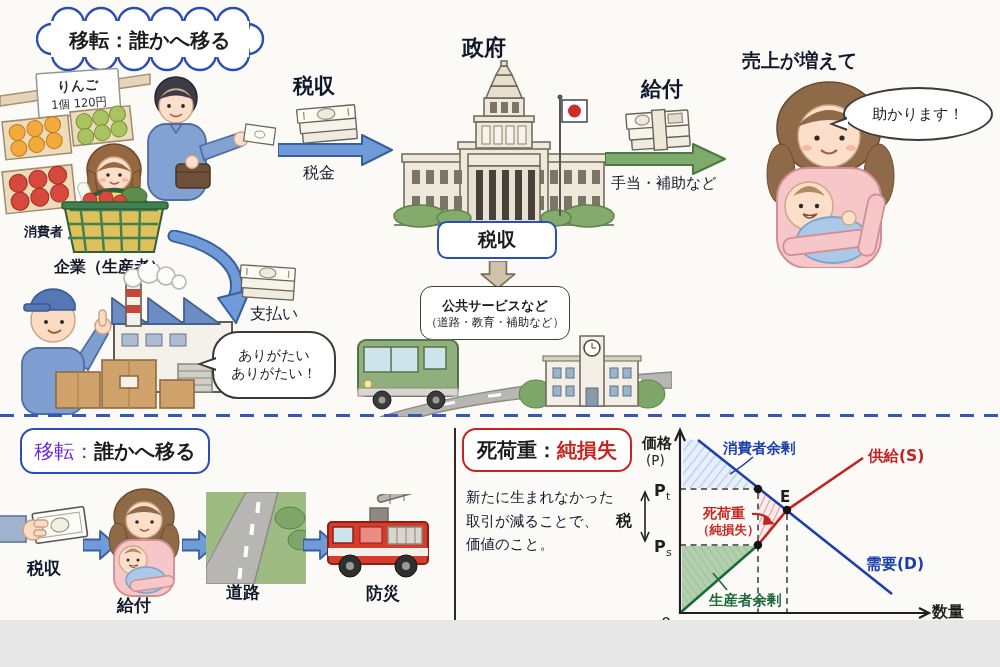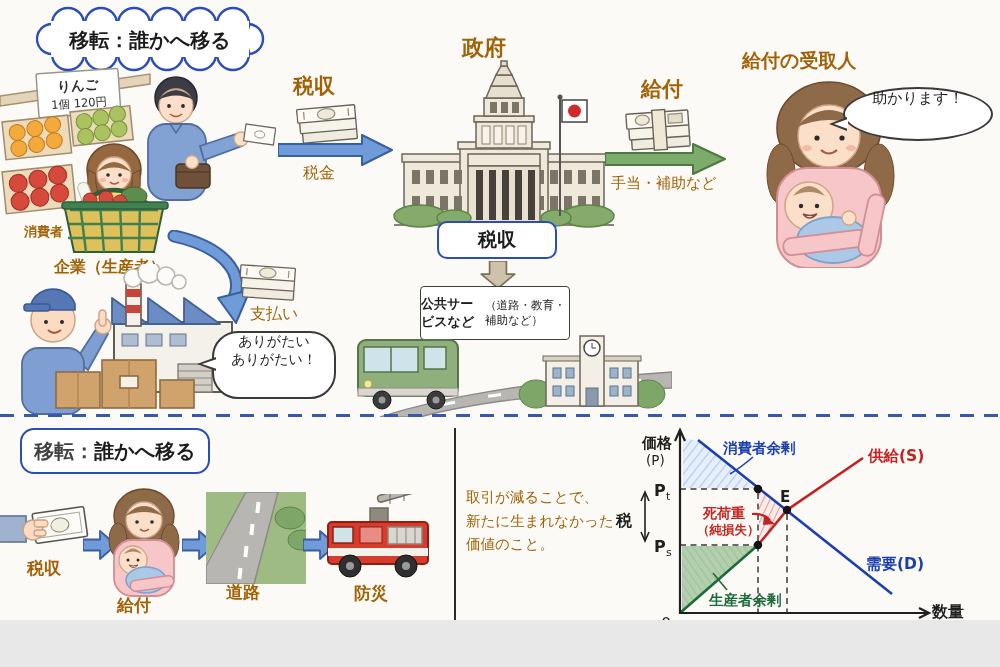--- a/index.html
+++ b/index.html
@@ -1,22 +1,22 @@
 <!DOCTYPE html>
 <html><head>
 <meta charset="utf-8">
 <style>
   html,body{margin:0;padding:0;background:#e8e8e8;}
   .page{position:relative;width:1000px;height:620px;background:#fbfaf6;overflow:hidden;
         font-family:"DejaVu Sans","Liberation Sans",sans-serif;color:#1c1c1c;}
   .abs{position:absolute;}
-  .lbl{position:absolute;white-space:nowrap;color:#a16207;line-height:1.2;}
+  .lbl{position:absolute;white-space:nowrap;color:#0f172a;line-height:1.2;}
   .box{position:absolute;background:#fff;display:flex;align-items:center;justify-content:center;box-sizing:border-box;}
   .bubble{position:absolute;background:#fff;border:2px solid #3a3a3a;display:flex;flex-direction:column;
-          align-items:center;justify-content:flex-start;text-align:center;box-sizing:border-box;}
+          align-items:center;justify-content:center;text-align:center;box-sizing:border-box;}
   .tail-out,.tail-in{position:absolute;width:0;height:0;}
   .divider{position:absolute;left:0;top:414px;width:1000px;height:3px;
            background:repeating-linear-gradient(90deg,#3557b8 0 14px,transparent 14px 24px);}
   .vsep{position:absolute;left:454px;top:428px;height:192px;width:0;border-left:2px solid #2b2b2b;}
   svg text{font-family:"DejaVu Sans","Liberation Sans",sans-serif;}
 </style>
 </head>
 <body>
 
 <div class="page">
@@ -254,21 +254,21 @@
   </svg>
 
   <div class="box" style="left:437px;top:221px;width:120px;height:38px;border:2.5px solid #2a4db7;border-radius:10px">
     <span style="font-size:19px;font-weight:700">税収</span>
   </div>
 
   <svg class="abs" style="left:479px;top:261px" width="38" height="28" viewBox="0 0 38 30">
     <polygon points="10,0 28,0 28,14 37,14 19,29 1,14 10,14" fill="#cfc2aa" stroke="#7a6f5a" stroke-width="1.8" stroke-linejoin="round"></polygon>
   </svg>
 
-  <div class="box" style="left:420px;top:286px;width:150px;height:54px;border:1.6px solid #3f3f3f;border-radius:4px;flex-direction:row">
+  <div class="box" style="left:420px;top:286px;width:150px;height:54px;border:1.6px solid #3f3f3f;border-radius:12px;flex-direction:column">
     <div style="font-size:13px;font-weight:600">公共サービスなど</div>
     <div style="font-size:11.5px">（道路・教育・補助など）</div>
   </div>
 
   <svg class="abs" style="left:350px;top:320px" width="322" height="97" viewBox="0 0 322 97">
     <path d="M30,97 C90,78 170,62 322,52 L322,68 C190,72 110,86 70,97 Z" fill="#b8b6b2" stroke="#8c8a86" stroke-width="1.5"></path>
     <g fill="#fff">
       <rect x="92" y="82" width="13" height="3" transform="rotate(-11 98 83)"></rect>
       <rect x="138" y="74" width="13" height="3" transform="rotate(-8 144 75)"></rect>
       <rect x="186" y="68" width="13" height="3" transform="rotate(-6 192 69)"></rect>
@@ -312,21 +312,21 @@
 
   <div class="lbl" style="left:641px;top:77px;font-size:21px;font-weight:700">給付</div>
   <svg class="abs" style="left:624px;top:107px;transform:rotate(-4deg)" width="70" height="46">
       <use href="#sym-money-band" width="70" height="46"></use>
     </svg>
   <svg class="abs" style="left:605px;top:143px" width="122" height="32" viewBox="0 0 122 32">
     <polygon points="0,10 88,10 88,1 120,16 88,31 88,22 0,22" fill="#7cab6c" stroke="#4d7a42" stroke-width="2" stroke-linejoin="round"></polygon>
   </svg>
   <div class="lbl" style="left:611px;top:174px;font-size:15px">手当・補助など</div>
 
-  <div class="lbl" style="left:742px;top:49px;font-size:19px;font-weight:700">給付の受取人</div>
+  <div class="lbl" style="left:742px;top:49px;font-size:19px;font-weight:700">売上が増えて</div>
 
   <svg class="abs" style="left:737px;top:76px" width="185" height="192" viewBox="0 0 185 192">
     <ellipse cx="92" cy="52" rx="52" ry="46" fill="#8f6a48" stroke="#6d4a2e" stroke-width="1.6"></ellipse>
     <ellipse cx="44" cy="98" rx="14" ry="30" fill="#8f6a48" stroke="#6d4a2e"></ellipse>
     <ellipse cx="142" cy="100" rx="15" ry="32" fill="#8f6a48" stroke="#6d4a2e"></ellipse>
     <circle cx="92" cy="60" r="31" fill="#fcdfc8" stroke="#cfa687" stroke-width="1.5"></circle>
     <path d="M58,52 Q92,16 126,52 Q92,36 58,52" fill="#8f6a48"></path>
     <circle cx="80" cy="62" r="2.6" fill="#2b2b2b"></circle>
       <circle cx="105" cy="62" r="2.6" fill="#2b2b2b"></circle>
     <path d="M84,74 Q92,81 100,74" fill="none" stroke="#a5583f" stroke-width="2"></path>
@@ -413,21 +413,21 @@
     <div class="tail-out" style="left:-17px;top:24px;border-top:7px solid transparent;border-bottom:7px solid transparent;border-right:19px solid #3a3a3a"></div>
     <div class="tail-in" style="left:-12px;top:26px;border-top:5px solid transparent;border-bottom:5px solid transparent;border-right:15px solid #fff"></div>
     <div style="font-size:14px">ありがたい</div>
     <div style="font-size:14px">ありがたい！</div>
   </div>
 
   <div class="divider"></div>
   <div class="vsep"></div>
 
   <div class="box" style="left:20px;top:428px;width:190px;height:46px;border:2.5px solid #2a4db7;border-radius:14px">
-    <span style="font-size:20px;font-weight:700;color:#404040">移転：</span>
+    <span style="font-size:20px;font-weight:400;color:#6d28d9">移転：</span>
     <span style="font-size:20px;font-weight:700">誰かへ移る</span>
   </div>
 
 
   <svg class="abs" style="left:0;top:496px" width="90" height="64" viewBox="0 0 90 64">
     <g transform="rotate(-8 60 30)">
       <rect x="34" y="14" width="52" height="30" rx="2" fill="#fdfcf6" stroke="#555" stroke-width="1.6"></rect>
       <rect x="39" y="19" width="42" height="20" fill="none" stroke="#aaa"></rect>
       <ellipse cx="60" cy="29" rx="9" ry="7" fill="#f3efdf" stroke="#8a8578"></ellipse>
     </g>
@@ -496,26 +496,30 @@
     <line x1="71" y1="33" x2="71" y2="50" stroke="#8a867c"></line>
       <line x1="80" y1="33" x2="80" y2="50" stroke="#8a867c"></line>
       <line x1="89" y1="33" x2="89" y2="50" stroke="#8a867c"></line>
     <rect x="2" y="54" width="100" height="8" fill="#f4f1ea"></rect>
     <rect x="34" y="33" width="22" height="16" fill="#e98d84" stroke="#8f1f14"></rect>
     <circle cx="24" cy="72" r="11" fill="#2f2f2f" stroke="#111"></circle>
       <circle cx="24" cy="72" r="4" fill="#9a9a9a"></circle>
     <circle cx="80" cy="72" r="11" fill="#2f2f2f" stroke="#111"></circle>
       <circle cx="80" cy="72" r="4" fill="#9a9a9a"></circle>
   </svg>
-  <div class="lbl" style="left:354px;top:583px;font-size:17px;font-weight:600">防災</div>
-
+  <div class="lbl" style="left:366px;top:583px;font-size:17px;font-weight:600">防災</div>
+
+  <div class="box" style="left:462px;top:428px;width:170px;height:44px;border:2.5px solid #c8241f;border-radius:14px">
+    <span style="font-size:20px;font-weight:700">死荷重：</span>
+    <span style="font-size:20px;font-weight:700;color:#c8241f">純損失</span>
+  </div>
 
   <div class="lbl" style="left:466px;top:486px;font-size:14.5px;line-height:23.5px">
+    <div>新たに生まれなかった</div>
     <div>取引が減ることで、</div>
-    <div>新たに生まれなかった</div>
     <div>価値のこと。</div>
   </div>
 
   <svg class="abs" style="left:606px;top:424px" width="394" height="243" viewBox="0 0 394 243">
     <defs>
       <pattern id="csHatch" patternUnits="userSpaceOnUse" width="7" height="7" patternTransform="rotate(38)">
         <rect width="7" height="7" fill="#e7effa"></rect>
           <line x1="0" y1="0" x2="0" y2="7" stroke="#b3cbec" stroke-width="2.4"></line>
       </pattern>
       <pattern id="dwHatch" patternUnits="userSpaceOnUse" width="6" height="6" patternTransform="rotate(25)">

